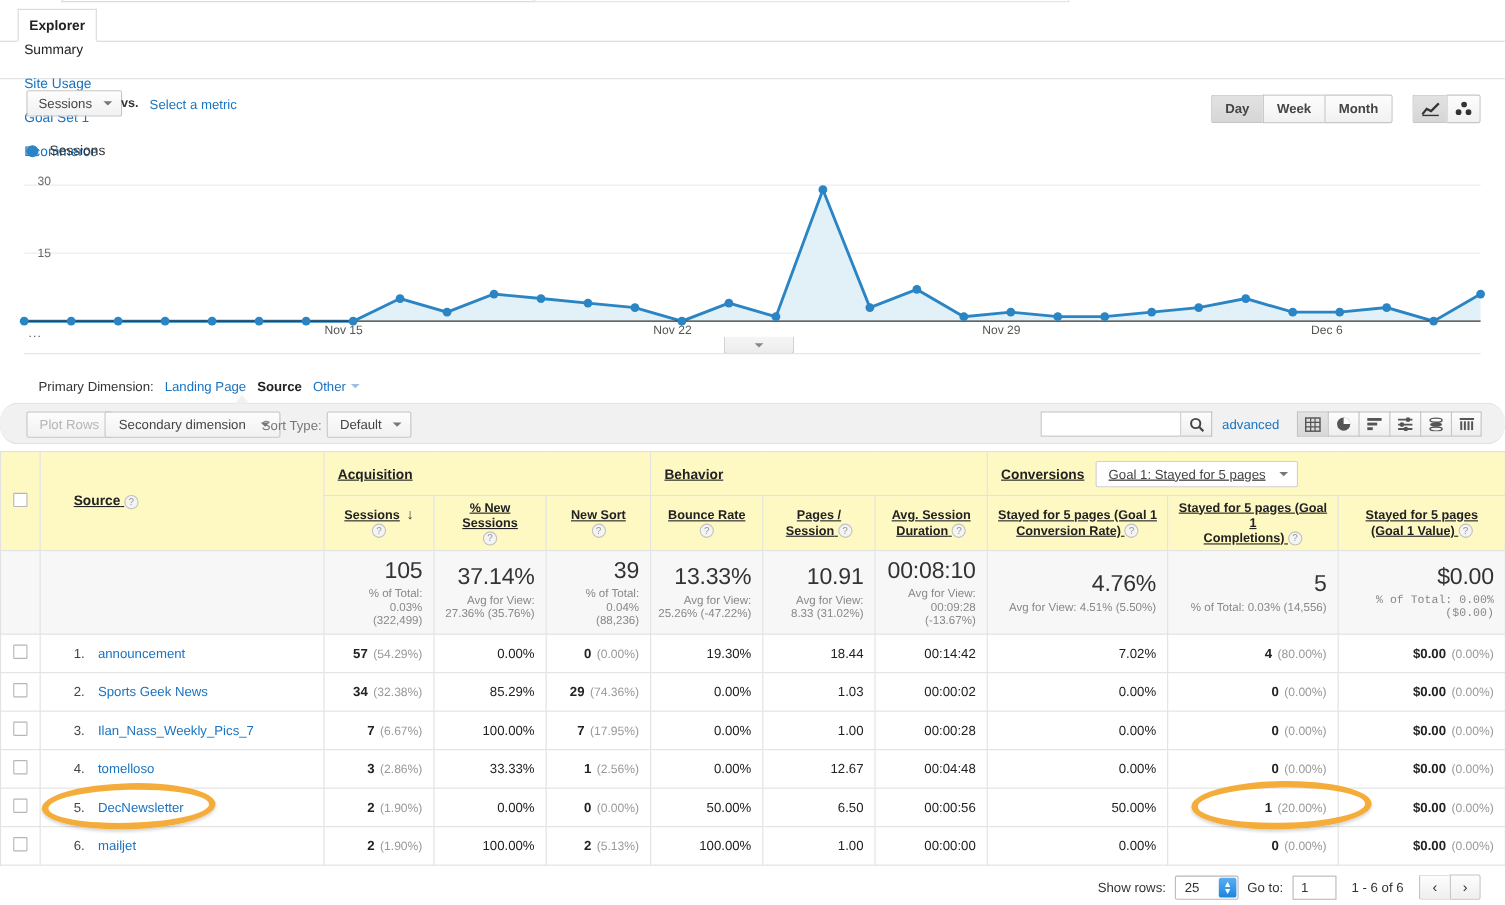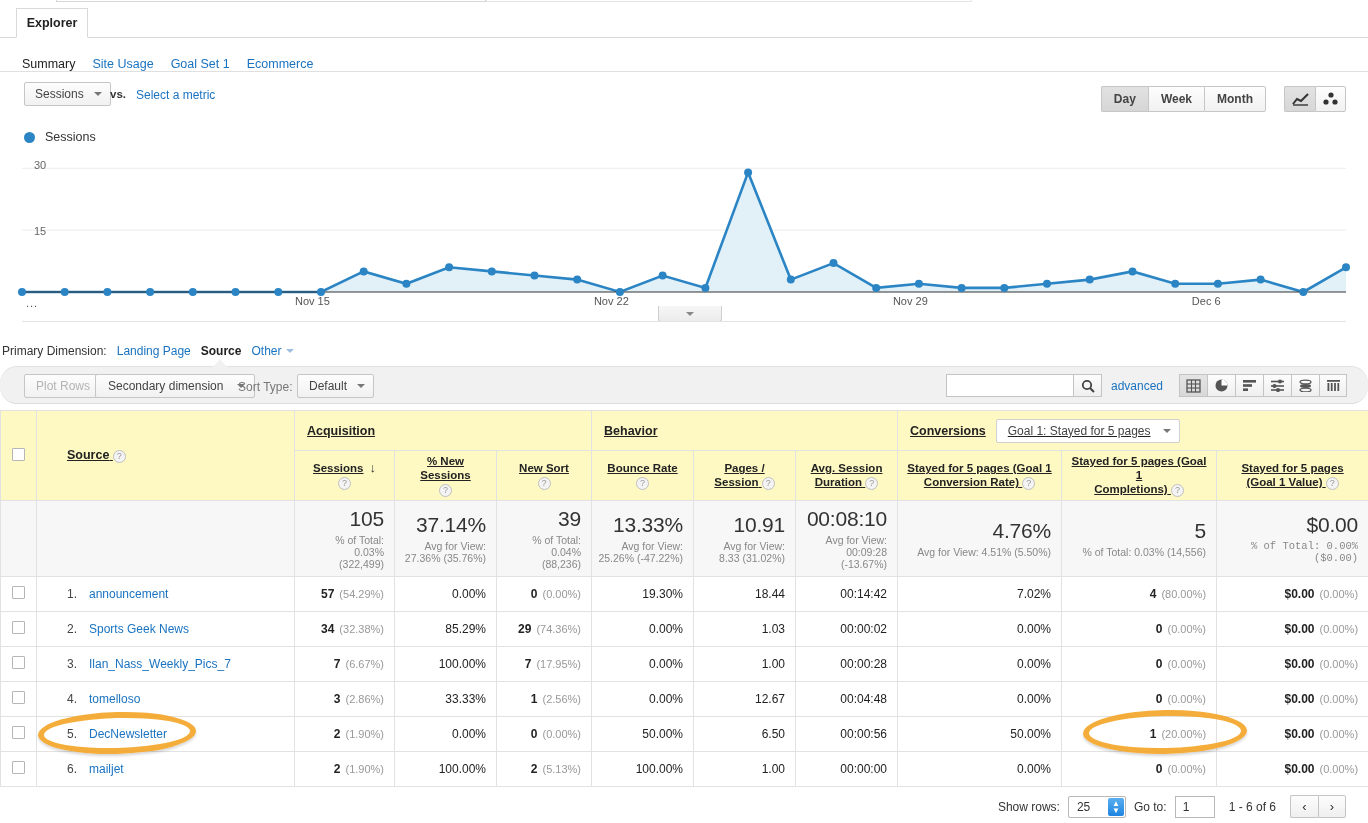--- a/index.html
+++ b/index.html
@@ -31,22 +31,23 @@
     position:absolute; left:16px; top:8px; width:72px; height:30px;
     border:1px solid #d9d9d9; border-bottom:1px solid #fff;
     background:#fff; z-index:3;
     display:flex; align-items:center; justify-content:center;
     font-weight:bold; font-size:12.5px; color:#222;
   }
 
   
   #subtabs {
     position:relative; height:34px; padding-left:22px;
-    display:flex; align-items:flex-end; gap:17px;
+    display:flex; align-items:flex-start; gap:17px;
     border-bottom:1px solid #e0e0e0;
+    flex-direction:column;
   }
   #subtabs .st { font-size:12.5px; }
   #subtabs .st.active { color:#222; font-weight:normal; }
 
   
   #metricbar { position:relative; height:44px; }
   .btn {
     display:inline-flex; align-items:center; justify-content:center;
     border:1px solid #c6c6c6; border-radius:2px;
     background:linear-gradient(#fdfdfd,#f1f1f1);
@@ -95,21 +96,21 @@
     position:absolute; left:658px; top:306px; width:64px; height:16px;
     border:1px solid #cfcfcf; border-top:none; border-radius:0 0 3px 3px;
     background:linear-gradient(#f6f6f6,#ececec);
     display:flex; align-items:center; justify-content:center;
   }
   #chart-handle .caret { border-top-color:#888; }
   #chart-bottom-rule { position:absolute; left:22px; top:321px; width:1324px; height:1px; background:#e3e3e3; }
 
   
   #primdim { position:absolute; left:0; top:340px; width:1144px; height:22px;
-             display:flex; align-items:center; padding-left:2px; gap:10px; font-size:12px;}
+             display:flex; align-items:center; padding-left:35px; gap:10px; font-size:12px;}
   #primdim .lead { color:#333; }
   #primdim .pd.active { color:#222; font-weight:bold; }
   #primdim .other { display:inline-flex; align-items:center; gap:5px; }
   #primdim .other .caret { border-top-color:#9fbfe0; }
 
   
   #toolbar {
     position:absolute; left:0; top:366px; width:1368px; height:38px;
     background:#f1f1f1; border-top:1px solid #e2e2e2; border-bottom:1px solid #dcdcdc;border-radius:17px;
   }

